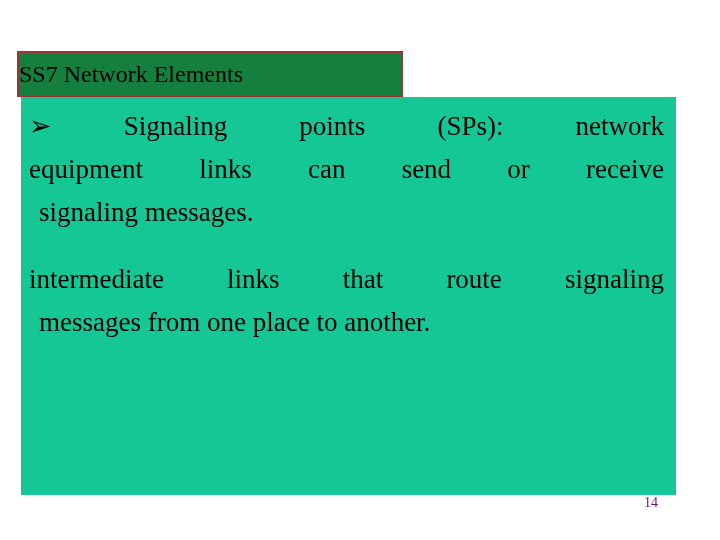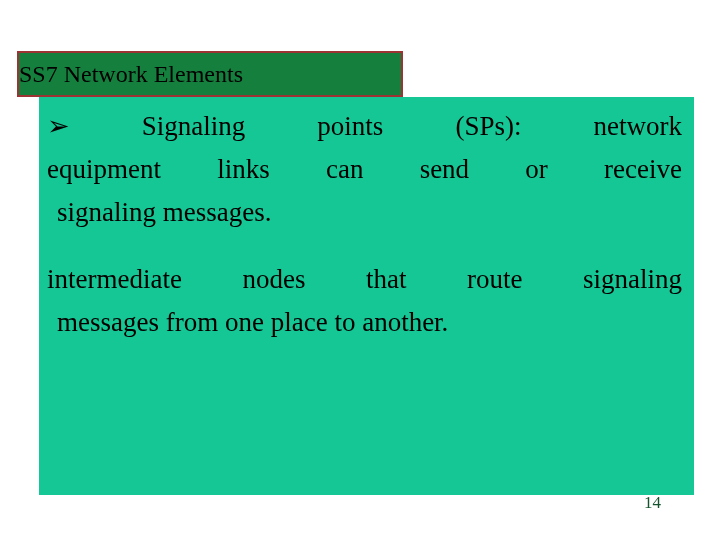--- a/index.html
+++ b/index.html
@@ -30,21 +30,21 @@
     justify-content: flex-start;
     margin-top: 32px;
   }
   .title-box .title-text {
     font-size: 24px;
     line-height: 1;
     white-space: nowrap;
   }
   .content-box {
     position: absolute;
-    left: 39px;
+    left: 21px;
     top: 97px;
     width: 655px;
     height: 398px;
     background: #15c795;
     box-sizing: border-box;
     padding: 8px 12px 0 8px;
   }
   .para {
     margin: 0 0 24px 0;
     font-size: 27px;
@@ -58,23 +58,23 @@
     text-align-last: justify;
   }
   .jline.last {
     text-align-last: left;
     margin-left: 10px;
   }
   .page-number {
     position: absolute;
     left: 644px;
     top: 495px;
-    font-size: 17px;
+    font-size: 14px;
     line-height: 16px;
-    color: #14532d;
+    color: #701a75;
   }
 </style>
 </head>
 <body>
 
 <div class="slide">
 
   <div class="title-box">
     <span class="title-text">SS7 Network Elements</span>
   </div>
@@ -82,21 +82,21 @@
   <div class="content-box">
 
     <div class="para">
       <div class="jline">➢ Signaling points (SPs): network</div>
       <div class="jline">equipment links can send or receive</div>
       <div class="jline last">signaling messages.</div>
     </div>
 
 
     <div class="para">
-      <div class="jline">intermediate nodes that route signaling</div>
+      <div class="jline">intermediate links that route signaling</div>
       <div class="jline last">messages from one place to another.</div>
     </div>
 
   </div>
 
   <div class="page-number">14</div>
 
 </div>
 
 </body></html>

